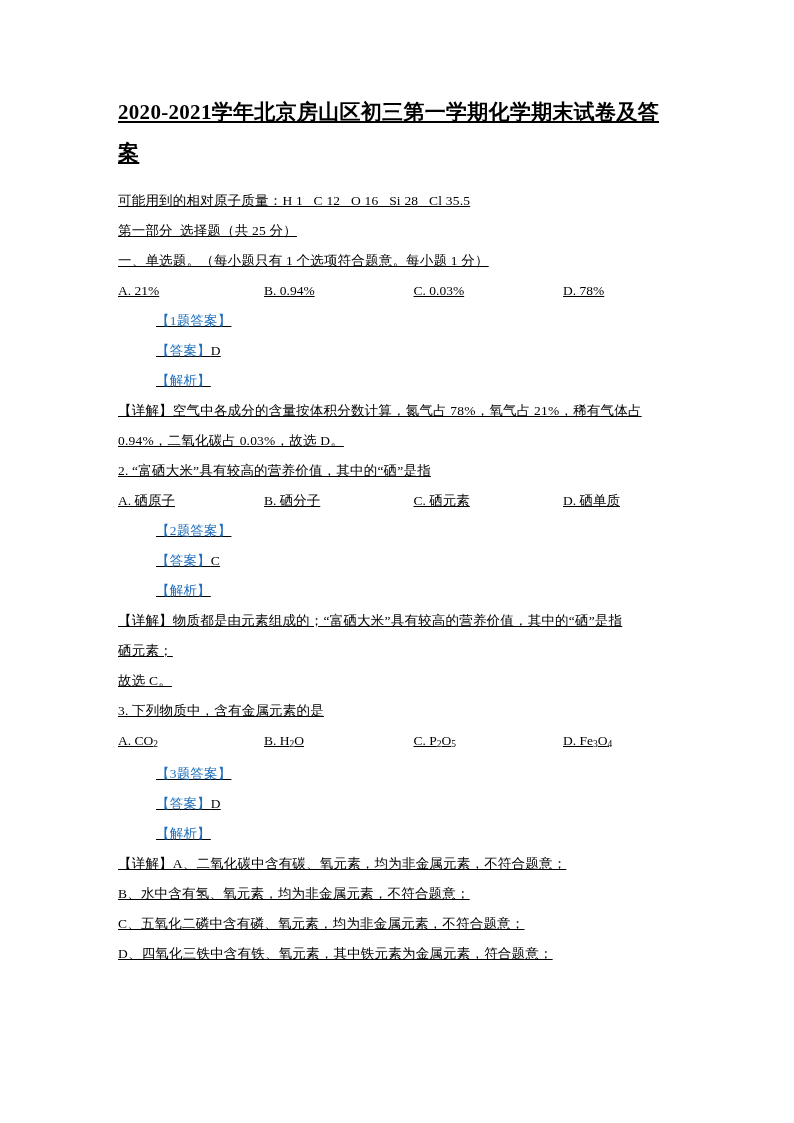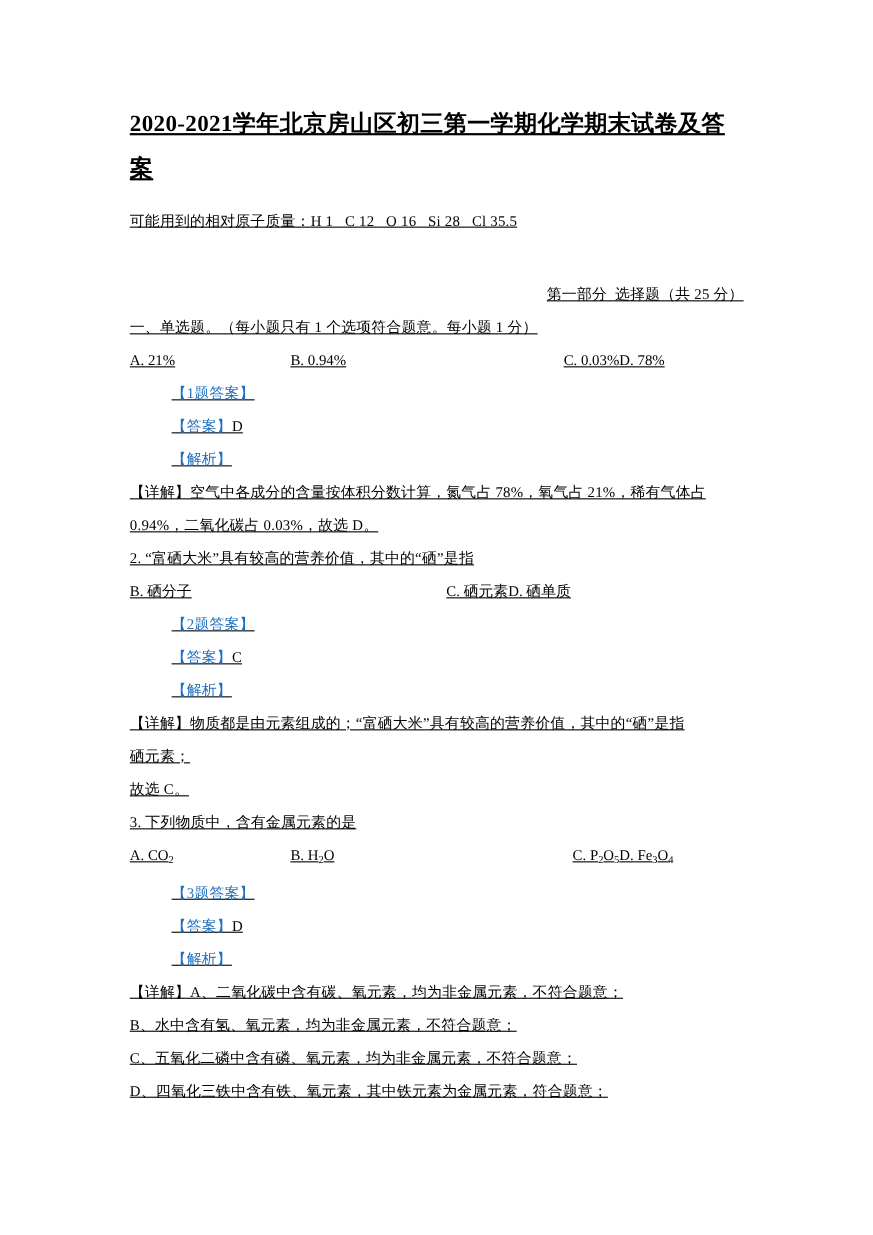--- a/index.html
+++ b/index.html
@@ -29,38 +29,37 @@
     letter-spacing: 0.3px;
     margin: 0 0 12px 0;
   }
   .line {
     font-size: 13.5px;
     line-height: 30px;
     letter-spacing: 0.2px;
     white-space: pre-wrap;
   }
   .center {
-    text-align: right;
-    margin-top: 37px;
+    text-align: left;
   }
   .blue {
     color: #1f6fbe;
     margin-left: 38px;
   }
   .choices {
     display: flex;
     font-size: 13.5px;
     line-height: 30px;
   }
   .choices span {
     display: inline-block;
   }
   .c1 { width: 168px; }
   .c2 { width: 172px; }
-  .c3 { width: 172px; text-align: right; }
+  .c3 { width: 172px; }
   .c4 { width: 130px; }
   sub {
     font-size: 9.5px;
     vertical-align: -0.25em;
   }
 </style>
 </head>
 <body>
 
 <div class="page">
@@ -80,20 +79,21 @@
     <span class="c4">D. 78%</span>
   </div>
   <div class="line blue">【1题答案】</div>
   <div class="line"><span class="blue">【答案】</span><span>D</span></div>
   <div class="line blue">【解析】</div>
   <div class="line">【详解】空气中各成分的含量按体积分数计算，氮气占 78%，氧气占 21%，稀有气体占</div>
   <div class="line">0.94%，二氧化碳占 0.03%，故选 D。</div>
 
   <div class="line">2. “富硒大米”具有较高的营养价值，其中的“硒”是指</div>
   <div class="choices">
+    <span class="c1">A. 硒原子</span>
     <span class="c2">B. 硒分子</span>
     <span class="c3">C. 硒元素</span>
     <span class="c4">D. 硒单质</span>
   </div>
   <div class="line blue">【2题答案】</div>
   <div class="line"><span class="blue">【答案】</span><span>C</span></div>
   <div class="line blue">【解析】</div>
   <div class="line">【详解】物质都是由元素组成的；“富硒大米”具有较高的营养价值，其中的“硒”是指</div>
   <div class="line">硒元素；</div>
   <div class="line">故选 C。</div>

